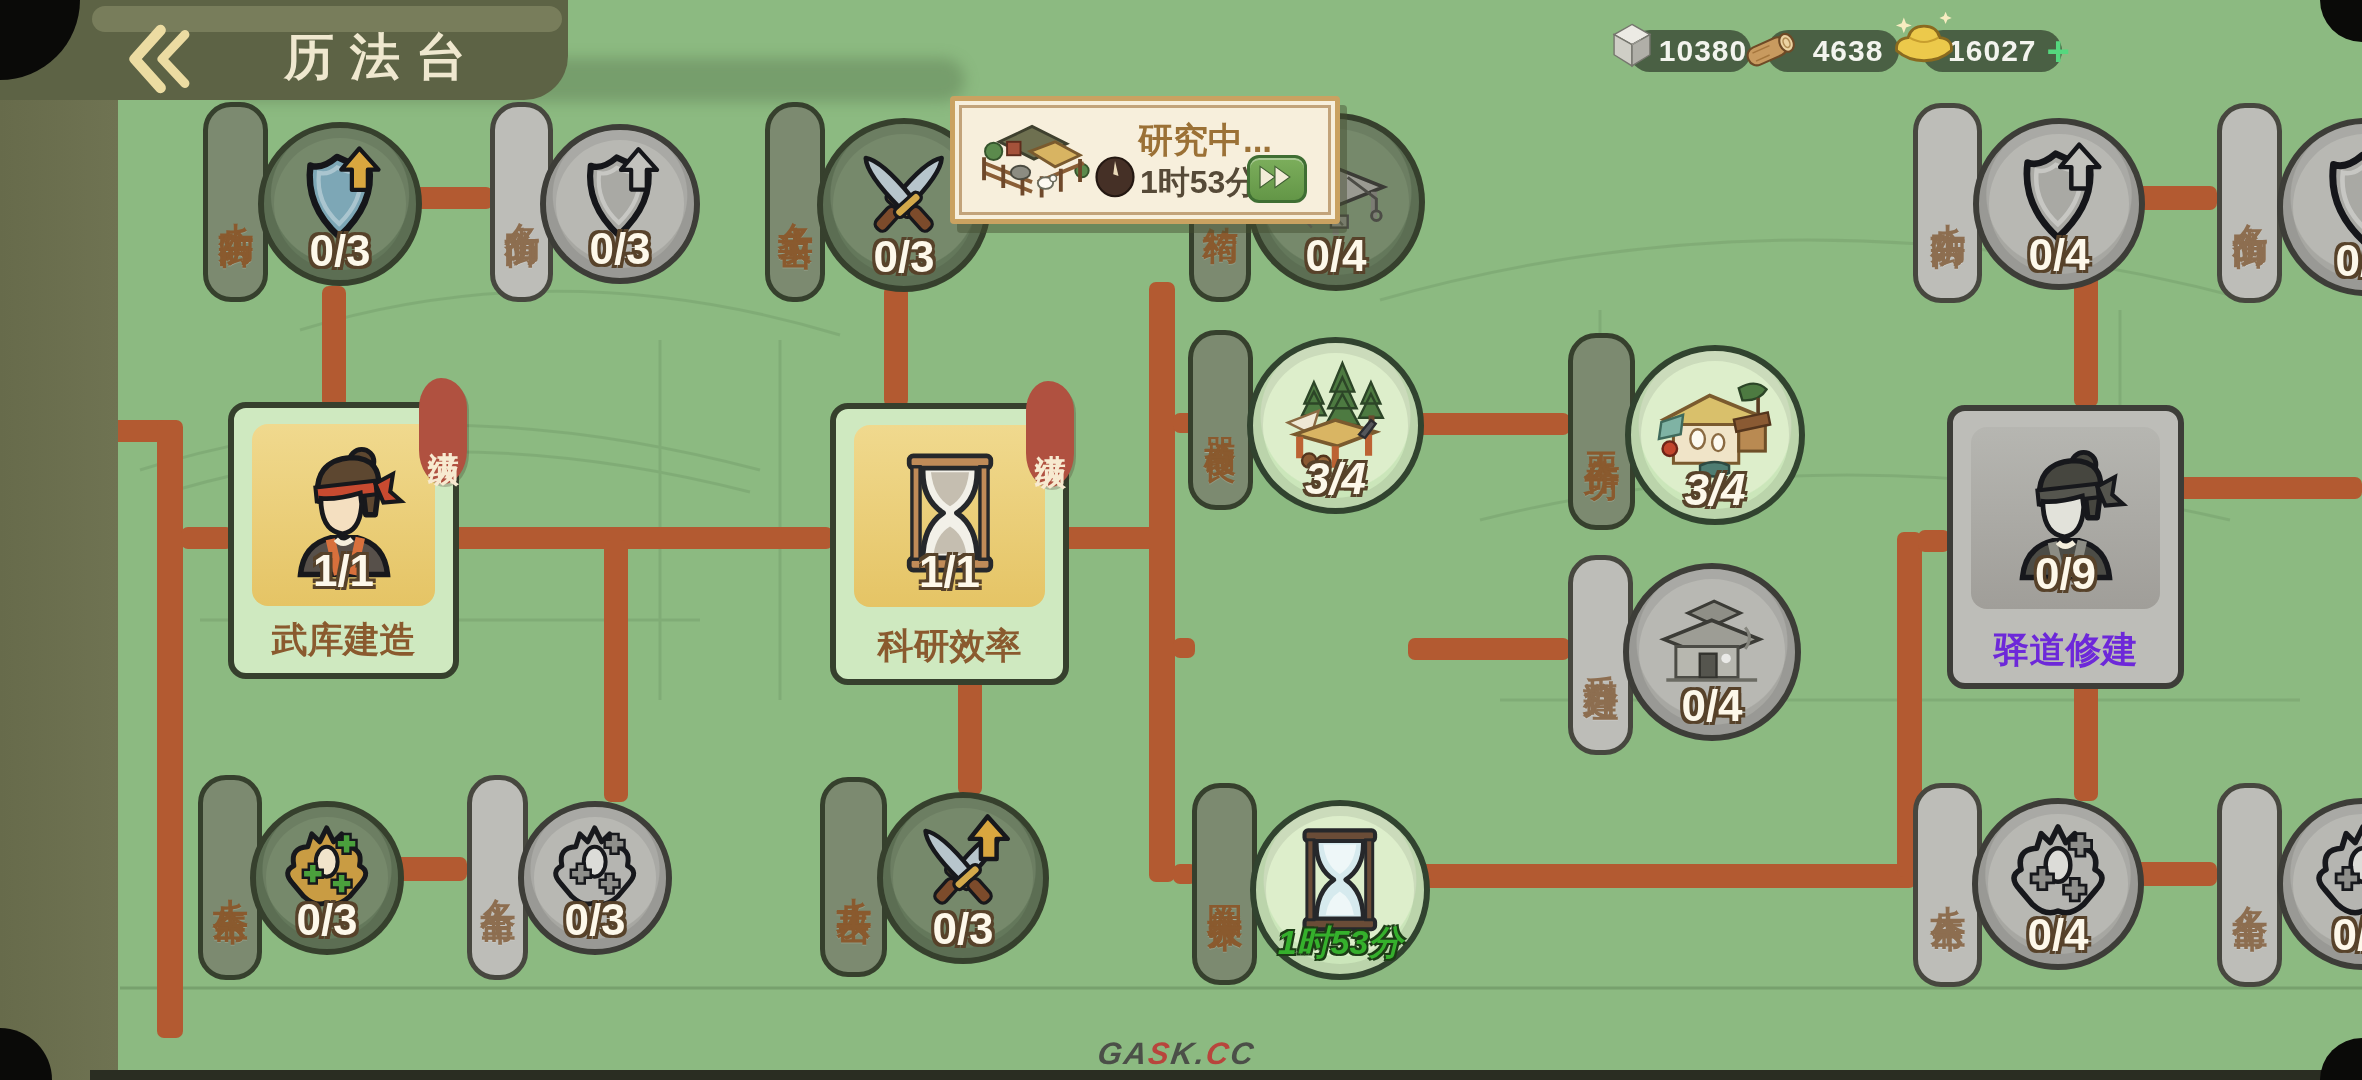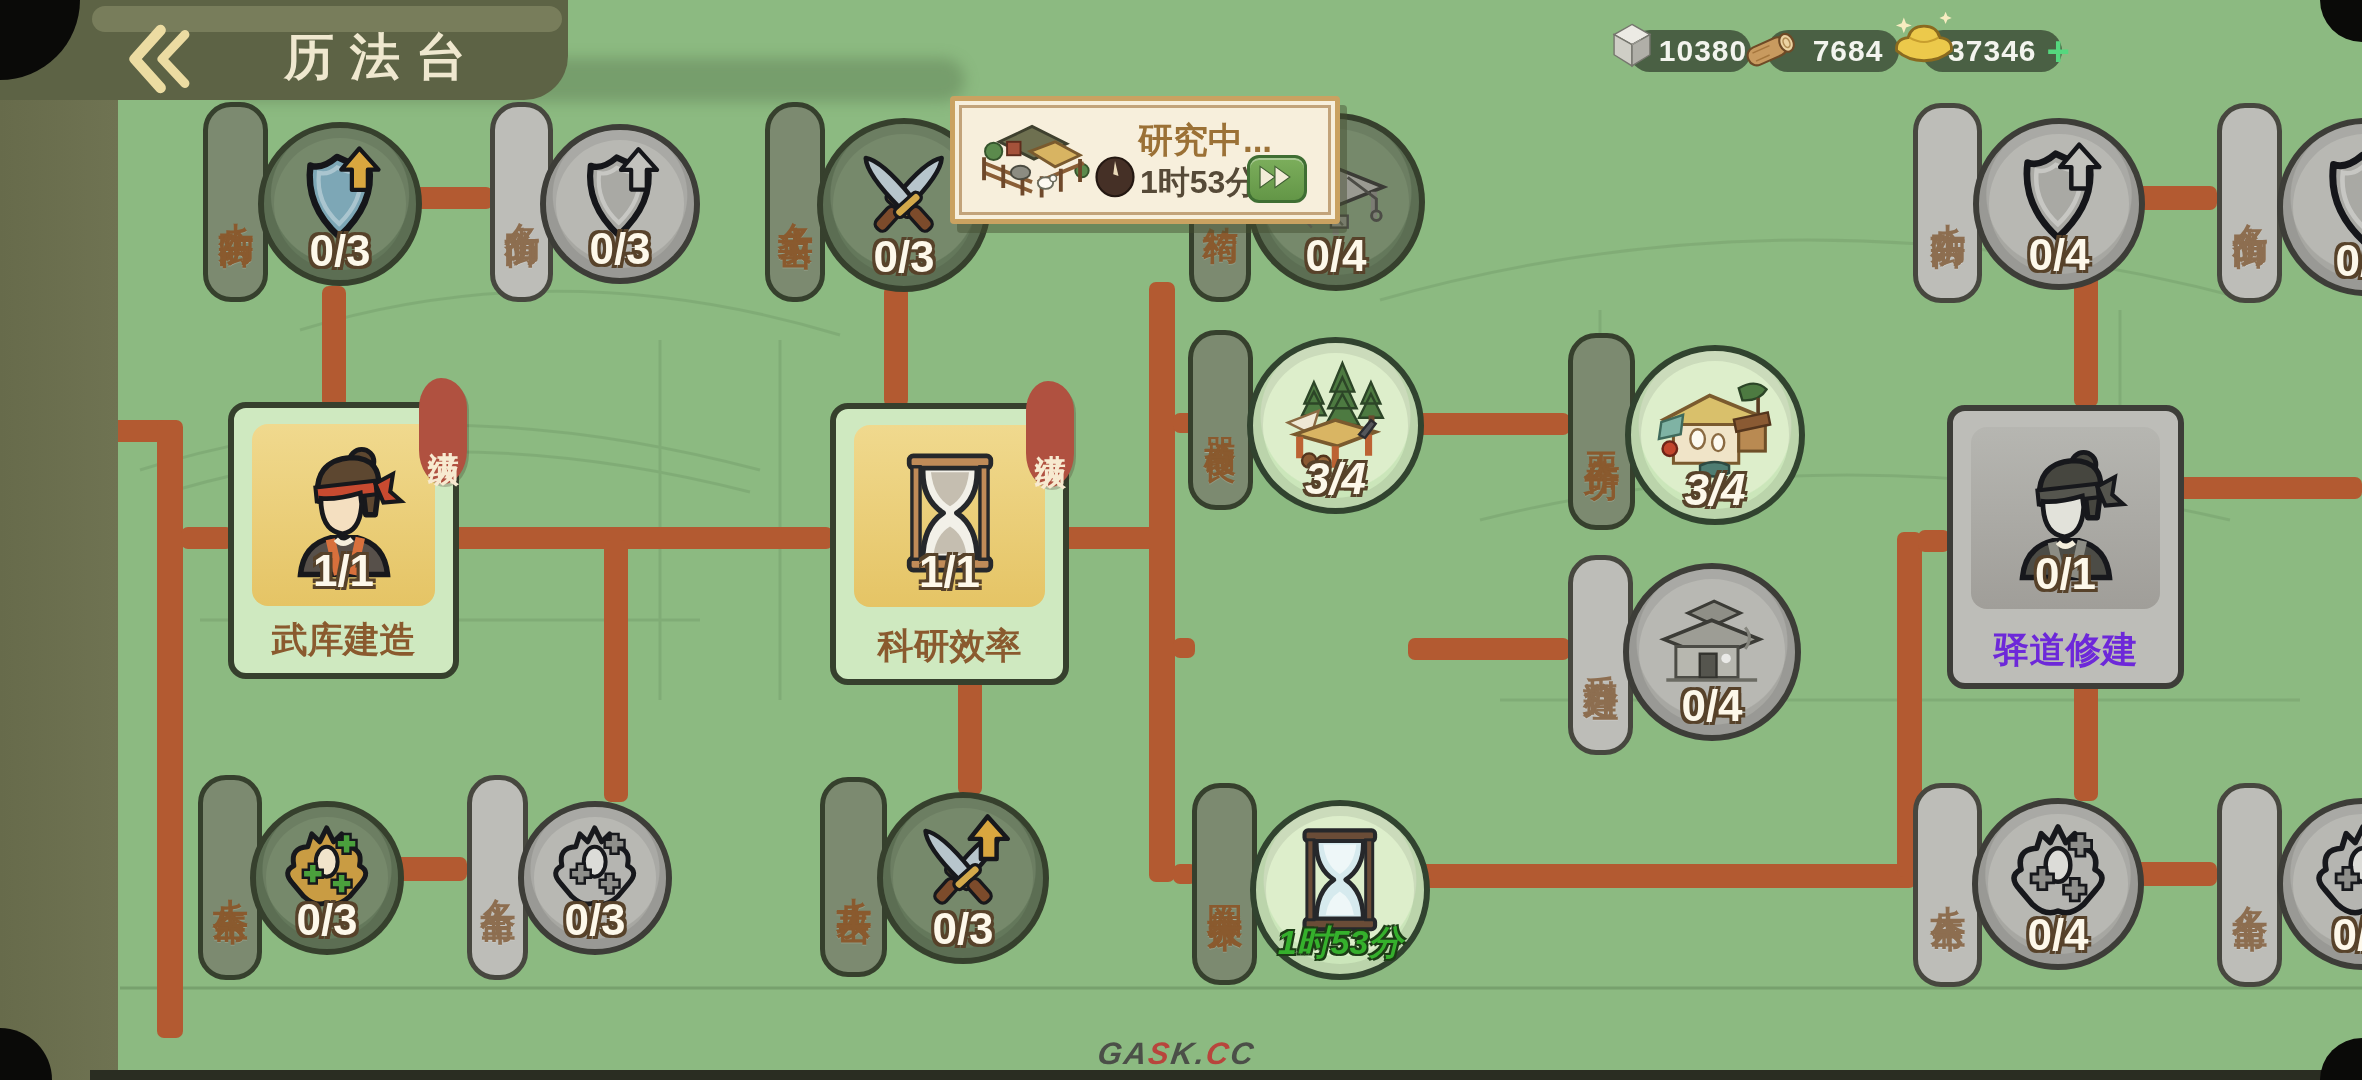--- a/index.html
+++ b/index.html
@@ -479,21 +479,21 @@
     </div>
     <div class="clabel">科研效率</div>
     <div class="badge" style="left:190px;top:-28px">满级</div>
   </div>
 
   <div class="card gray" style="left:1947px;top:405px;width:225px;height:272px">
     <div class="inner">
       <svg class="cicon" style="--hr:#46463f;--bd:#55554e;--fc:#e2e2da;--rb:#4c4c46;--st:#8c8c84">
           <use href="#s-person"></use>
         </svg>
-      <div class="count">0/1</div>
+      <div class="count">0/9</div>
     </div>
     <div class="clabel">驿道修建</div>
   </div>
 
   <div class="lstrip"></div>
   <div class="hdr">
     <div class="brush"></div>
     <svg class="backbtn">
         <use href="#s-back"></use>
       </svg>
@@ -501,28 +501,28 @@
   </div>
 
   <div class="pill" style="left:1629px;top:30px;width:122px">
     <span class="val" style="margin-left:26px">10380</span>
   </div>
   <svg class="ricon" style="left:1604px;top:20px;width:56px;height:56px">
       <use href="#s-stone"></use>
     </svg>
 
   <div class="pill" style="left:1767px;top:30px;width:132px">
-    <span class="val" style="margin-left:30px">7684</span>
+    <span class="val" style="margin-left:30px">4638</span>
   </div>
   <svg class="ricon" style="left:1740px;top:18px;width:62px;height:62px">
       <use href="#s-log"></use>
     </svg>
 
   <div class="pill" style="left:1922px;top:30px;width:140px">
-    <span class="val" style="margin-left:34px">37346</span>
+    <span class="val" style="margin-left:34px">16027</span>
     <span class="plus">+</span>
   </div>
   <svg class="ricon" style="left:1888px;top:6px;width:72px;height:72px">
       <use href="#s-ingot"></use>
     </svg>
 
   <div class="popup">
     <svg class="pthumb">
         <use href="#s-pen"></use>
       </svg>

